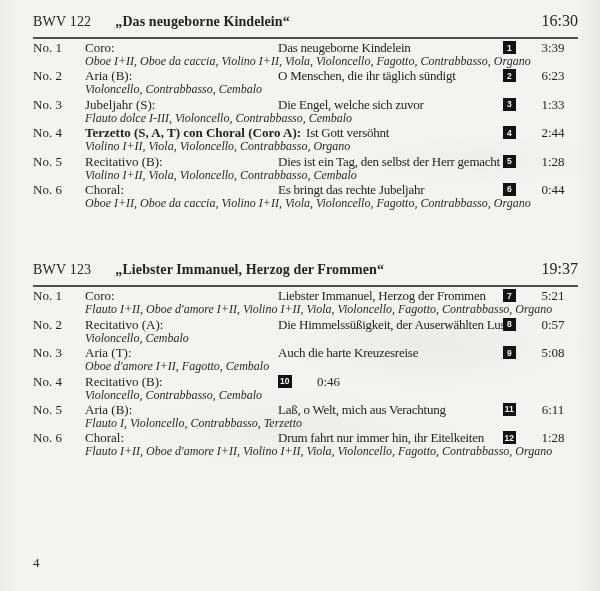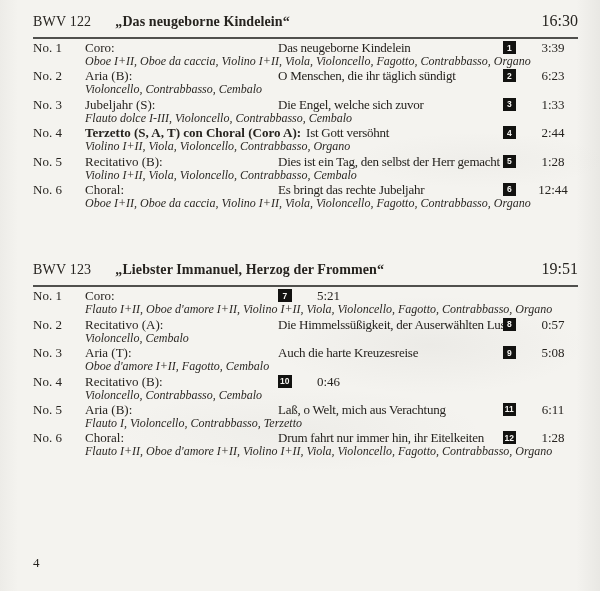--- a/index.html
+++ b/index.html
@@ -152,39 +152,40 @@
     </div>
     <div class="t-instr">Violino I+II, Viola, Violoncello, Contrabbasso, Cembalo</div>
   </div>
 
   <div class="track">
     <div class="track-line">
       <span class="t-no">No. 6</span>
       <span class="t-type">Choral:</span>
       <span class="t-title">Es bringt das rechte Jubeljahr</span>
       <span class="t-badge">6</span>
-      <span class="t-dur">12:44</span>
+      <span class="t-dur">0:44</span>
     </div>
     <div class="t-instr">Oboe I+II, Oboe da caccia, Violino I+II, Viola, Violoncello, Fagotto, Contrabbasso, Organo</div>
   </div>
 </div>
   </div>
 
   <div class="section">
     <div class="sec-head">
       <span class="bwv">BWV 123</span>
       <span class="sec-title">„Liebster Immanuel, Herzog der Frommen“</span>
-      <span class="sec-total">19:51</span>
+      <span class="sec-total">19:37</span>
     </div>
     <div class="rule"></div>
     <div class="track-list">
   <div class="track">
     <div class="track-line">
       <span class="t-no">No. 1</span>
       <span class="t-type">Coro:</span>
+      <span class="t-title">Liebster Immanuel, Herzog der Frommen</span>
       <span class="t-badge">7</span>
       <span class="t-dur">5:21</span>
     </div>
     <div class="t-instr">Flauto I+II, Oboe d'amore I+II, Violino I+II, Viola, Violoncello, Fagotto, Contrabbasso, Organo</div>
   </div>
 
   <div class="track">
     <div class="track-line">
       <span class="t-no">No. 2</span>
       <span class="t-type">Recitativo (A):</span>

